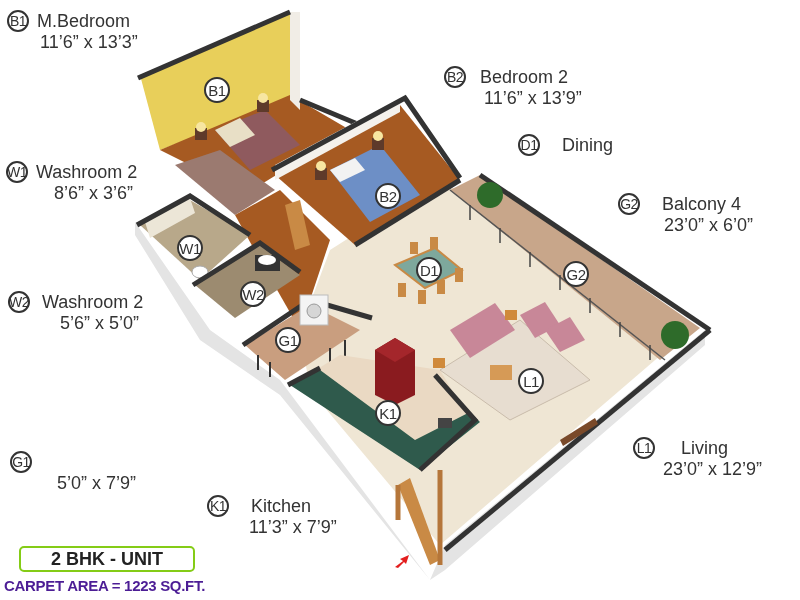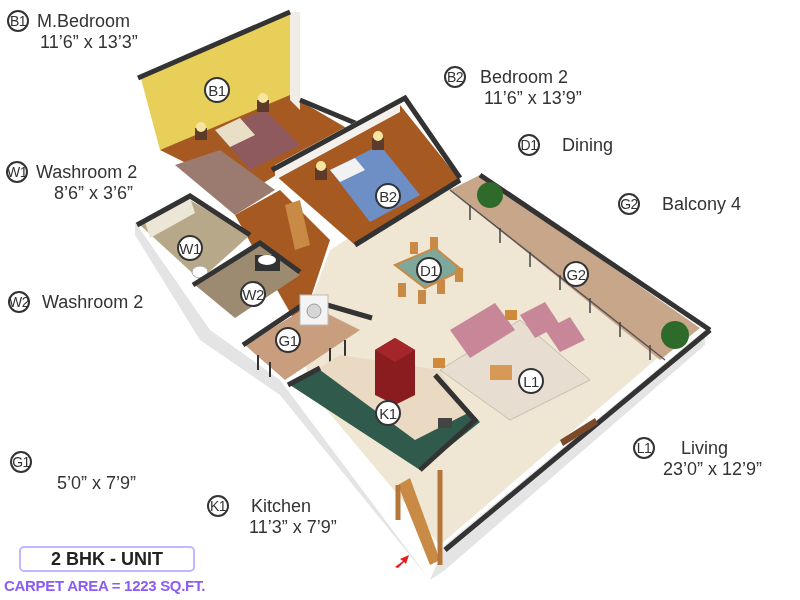--- a/index.html
+++ b/index.html
@@ -3,22 +3,22 @@
 <meta charset="utf-8">
 <style>
   html,body{margin:0;padding:0;background:#fff;}
   body{width:800px;height:600px;position:relative;overflow:hidden;font-family:"Liberation Sans",sans-serif;color:#333;}
   .plan{position:absolute;left:0;top:0;width:800px;height:600px;}
   .legend{position:absolute;color:#333;font-size:18px;line-height:21px;}
   .legend .row{display:flex;align-items:center;gap:8px;}
   .badge{display:inline-flex;align-items:center;justify-content:center;width:22px;height:22px;border:2px solid #333;border-radius:50%;font-size:14px;letter-spacing:-0.5px;background:#fff;box-sizing:border-box;color:#333;}
   .legend .dim{display:block;}
   .tag{position:absolute;width:26px;height:26px;border-radius:50%;background:#fff;border:2px solid #333;box-sizing:border-box;display:flex;align-items:center;justify-content:center;font-size:15px;color:#333;letter-spacing:-0.5px;}
-  .unit-box{position:absolute;left:19px;top:546px;width:176px;height:26px;border:2px solid #c4b5fd;border-radius:5px;box-sizing:border-box;display:flex;align-items:center;justify-content:center;font-weight:bold;font-size:18px;color:#222;}
-  .carpet{position:absolute;left:4px;top:577px;font-weight:bold;font-size:15px;color:#8b5cf6;letter-spacing:-0.3px;}
+  .unit-box{position:absolute;left:19px;top:546px;width:176px;height:26px;border:2px solid #84cc16;border-radius:5px;box-sizing:border-box;display:flex;align-items:center;justify-content:center;font-weight:bold;font-size:18px;color:#222;}
+  .carpet{position:absolute;left:4px;top:577px;font-weight:bold;font-size:15px;color:#4c1d95;letter-spacing:-0.3px;}
 </style>
 </head>
 <body>
 
 <svg class="plan" viewBox="0 0 800 600" xmlns="http://www.w3.org/2000/svg">
 
   <polygon points="135,222 210,330 280,380 430,580 445,545 705,330 705,345 445,570 430,580 280,395 200,340 135,235" fill="#e4e4e4"></polygon>
 
   <polygon points="330,250 440,180 690,330 440,545 310,390 300,330" fill="#efe6d4"></polygon>
 
@@ -149,35 +149,37 @@
       <span class="badge">D1</span>
       <span>Dining</span>
     </div>
 </div>
 
 <div class="legend" style="left:618px;top:193px;">
   <div class="row" style="gap:22px;">
       <span class="badge">G2</span>
       <span>Balcony 4</span>
     </div>
+  <span class="dim" style="padding-left:46px;">23’0” x 6’0”</span>
 </div>
 
 <div class="legend" style="left:6px;top:161px;">
   <div class="row">
       <span class="badge">W1</span>
       <span>Washroom 2</span>
     </div>
   <span class="dim" style="padding-left:48px;">8’6” x 3’6”</span>
 </div>
 
 <div class="legend" style="left:8px;top:291px;">
   <div class="row" style="gap:12px;">
       <span class="badge">W2</span>
       <span>Washroom 2</span>
     </div>
+  <span class="dim" style="padding-left:52px;">5’6” x 5’0”</span>
 </div>
 
 <div class="legend" style="left:10px;top:451px;">
   <div class="row">
       <span class="badge">G1</span>
     </div>
   <span class="dim" style="padding-left:47px;">5’0” x 7’9”</span>
 </div>
 
 <div class="legend" style="left:207px;top:495px;">

